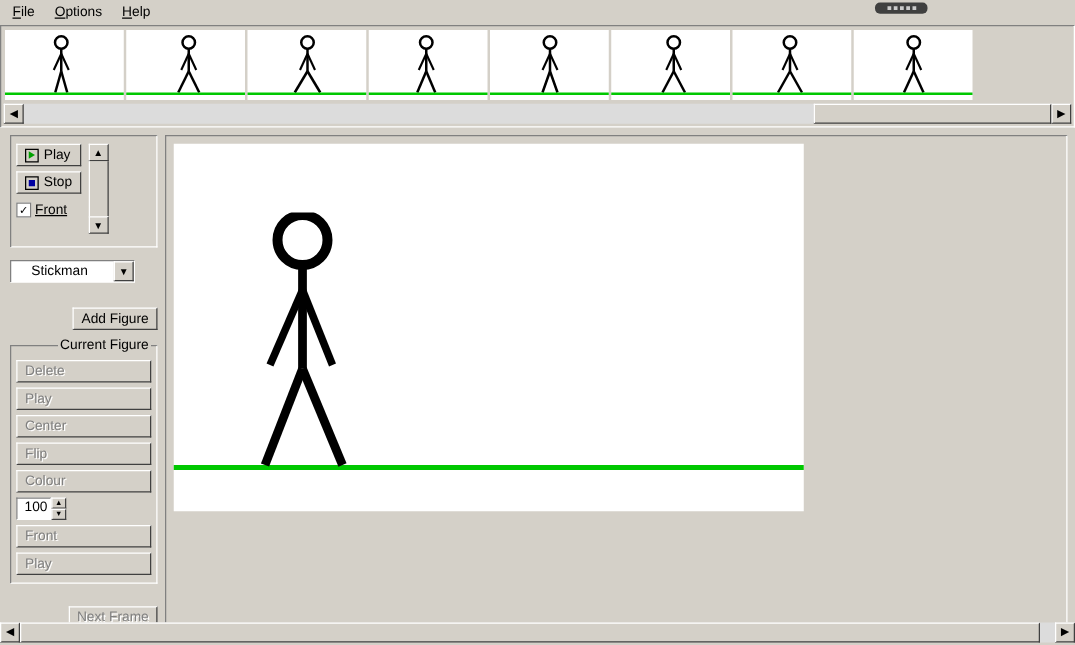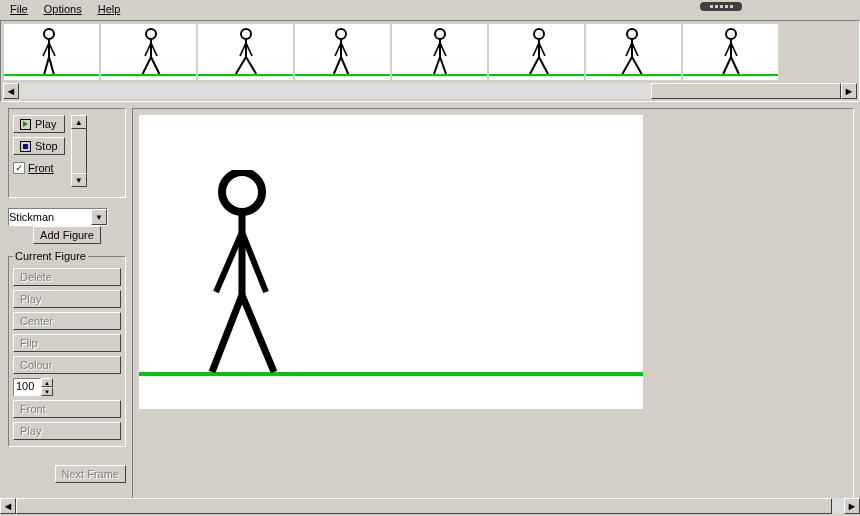--- a/index.html
+++ b/index.html
@@ -8,23 +8,22 @@
   font-size: 11px;
   background: #d4d0c8;
   width: 860px;
   height: 516px;
   overflow: hidden;
   position: relative;
 }
 .menubar {
   height: 18px;
   display: flex;
-  align-items: center;
+  align-items: flex-end;
   padding: 1px 2px;
-  text-decoration: underline;
 }
 .menubar span {
   padding: 1px 8px;
   cursor: default;
 }
 .menubar span u { text-decoration: underline; }
 .grip {
   position: absolute;
   top: 2px;
   left: 700px;
@@ -138,28 +137,29 @@
 .combo {
   width: 100px;
   height: 18px;
   display: flex;
   background: #fff;
   border-top: 1px solid #808080;
   border-left: 1px solid #808080;
   border-right: 1px solid #fff;
   border-bottom: 1px solid #fff;
 }
-.combo span { flex: 1; padding: 2px 0; }
+.combo span { flex: 1; padding: 2px 16px; }
 .combo .sb-btn { width: 16px; height: 16px; font-size: 8px; }
 fieldset {
   border: 1px solid #808080;
   border-right-color: #fff;
   border-bottom-color: #fff;
   padding: 6px 4px;
   margin-top: 6px;
+  text-align: right;
 }
 legend { font-size: 11px; padding: 0 2px; }
 .fig-grid {
   display: grid;
   grid-template-columns: 1fr;
   gap: 4px;
 }
 .numbox {
   width: 28px;
   background: #fff;
@@ -349,21 +349,21 @@
           <div class="bar"></div>
           <div class="sb-btn">▼</div>
         </div>
       </div>
     </div>
 
     <div class="combo">
       <span>Stickman</span>
       <div class="sb-btn">▼</div>
     </div>
-    <div style="text-align:center;margin-top:0">
+    <div style="text-align:right;margin-top:20px">
       <div class="btn">Add Figure</div>
     </div>
 
     <fieldset>
       <legend>Current Figure</legend>
       <div class="fig-grid">
         <div class="btn disabled">Delete</div>
         <div class="btn disabled">Play</div>
         <div class="btn disabled">Center</div>
         <div class="btn disabled">Flip</div>

